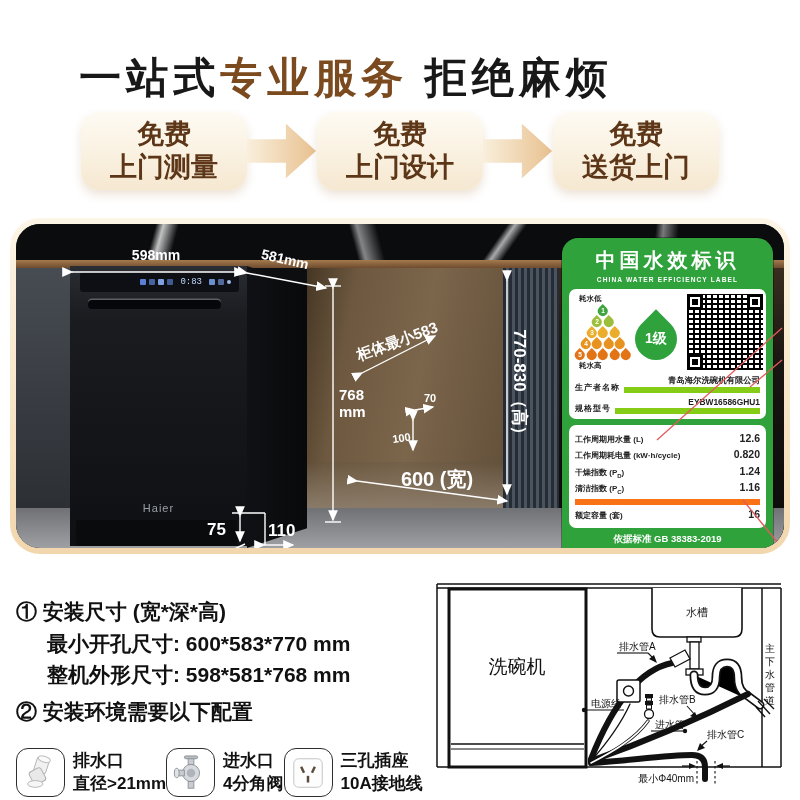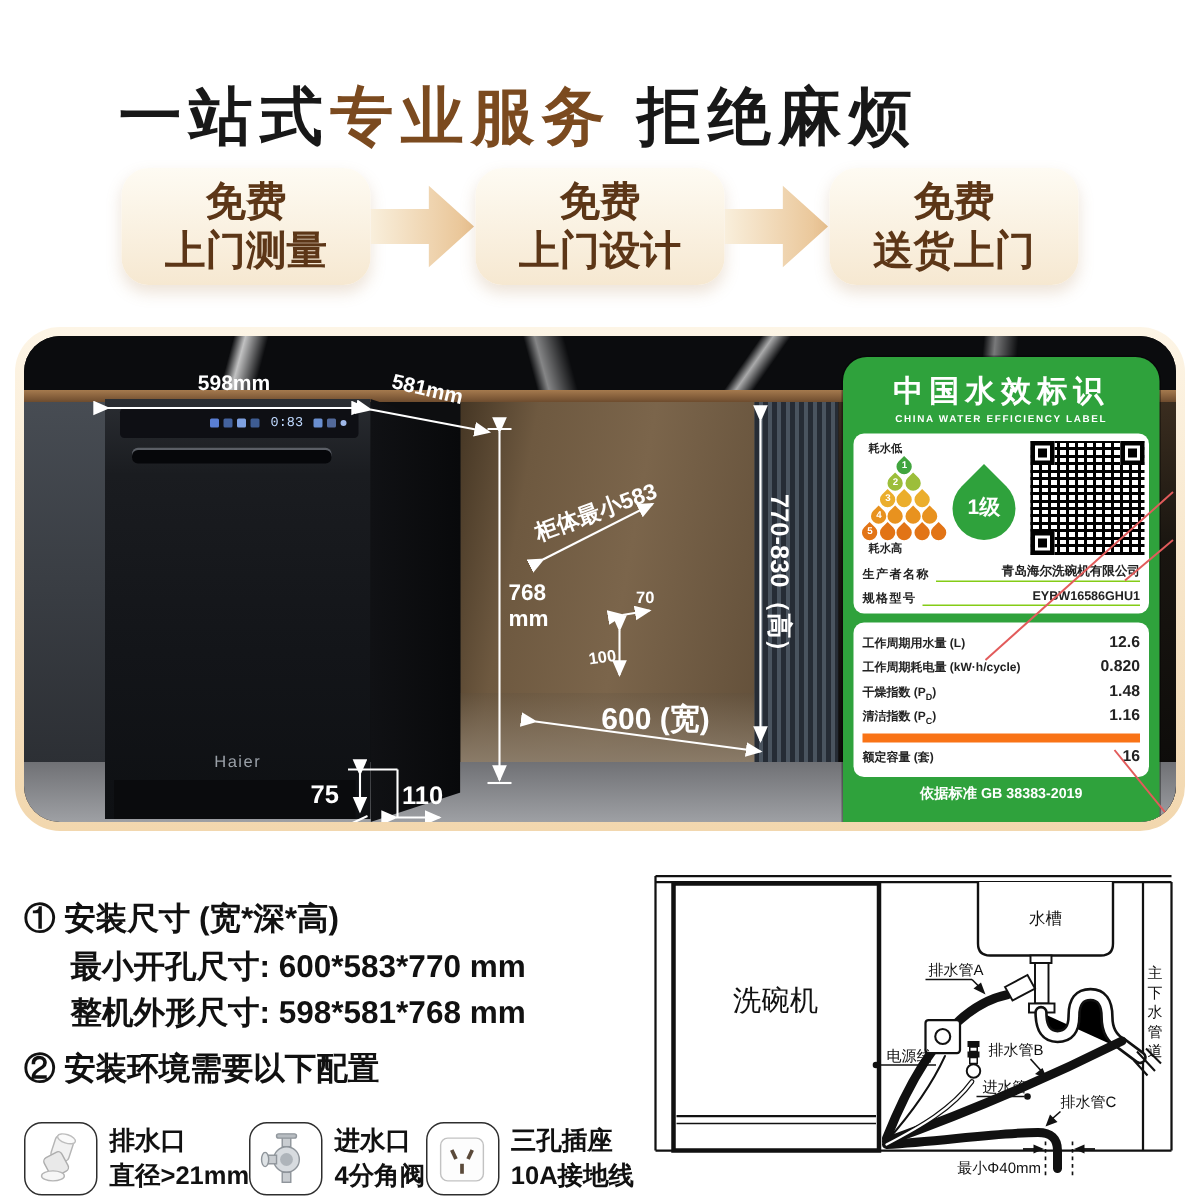--- a/index.html
+++ b/index.html
@@ -67,21 +67,21 @@
            margin:24px 2px 0 4px;display:flex;align-items:center;justify-content:center;flex:0 0 auto;}
   .bigdrop span{transform:rotate(-45deg);color:#fff;font-weight:bold;font-size:14px;}
   .qr{position:relative;width:76px;height:76px;margin-left:8px;background:#fff;flex:0 0 auto;
       background-image:repeating-linear-gradient(0deg,#000 0 2px,transparent 2px 5px),
                        repeating-linear-gradient(90deg,#000 0 2px,transparent 2px 6px);}
   .fnd{position:absolute;width:16px;height:16px;border:3px solid #000;background:#fff;box-sizing:border-box;}
   .fnd::after{content:"";position:absolute;inset:2px;background:#000;}
   .fnd.tl{left:0;top:0;} .fnd.tr{right:0;top:0;} .fnd.bl{left:0;bottom:0;}
   .wl-prod{display:flex;align-items:flex-end;font-size:8px;font-weight:bold;color:#222;margin-top:4px;}
   .wl-prod .lab{white-space:nowrap;letter-spacing:1px;}
-  .wl-prod .val{flex:1;text-align:right;border-bottom:1px solid #84cc16;padding-bottom:1px;margin-left:4px;font-size:8.4px;}
+  .wl-prod .val{flex:1;text-align:right;border-bottom:6px solid #84cc16;padding-bottom:1px;margin-left:4px;font-size:8.4px;}
   .lrow{display:flex;justify-content:space-between;align-items:baseline;font-size:8px;font-weight:bold;color:#222;
         padding:1.5px 0;}
   .lrow .lval{font-size:10.5px;margin-left:34px;}
   .lrow.total{border-top:6px solid #f97316;margin-top:3px;padding-top:3px;}
   .lrow sub{font-size:6px;}
   .wl-foot{text-align:center;color:#fff;font-weight:bold;font-size:9.5px;margin-top:5px;}
   
   .install{position:absolute;left:16px;top:598px;width:424px;}
   .inst-h{font-size:21px;font-weight:bold;margin:0 0 4px 0;color:#111;}
   .inst-row{font-size:21px;font-weight:bold;padding-left:31px;margin:3px 0;color:#111;}
@@ -245,21 +245,21 @@
           <div class="lrow">
               <span class="lname"><span>工作周期用水量 (L)</span><sub></sub><span></span></span>
               <span class="lval">12.6</span>
             </div>
           <div class="lrow">
               <span class="lname"><span>工作周期耗电量 (kW·h/cycle)</span><sub></sub><span></span></span>
               <span class="lval">0.820</span>
             </div>
           <div class="lrow">
               <span class="lname"><span>干燥指数 (P</span><sub>D</sub><span>)</span></span>
-              <span class="lval">1.48</span>
+              <span class="lval">1.24</span>
             </div>
           <div class="lrow">
               <span class="lname"><span>清洁指数 (P</span><sub>C</sub><span>)</span></span>
               <span class="lval">1.16</span>
             </div>
           <div class="lrow total">
               <span class="lname"><span>额定容量 (套)</span><sub></sub><span></span></span>
               <span class="lval">16</span>
             </div>
         </div>

